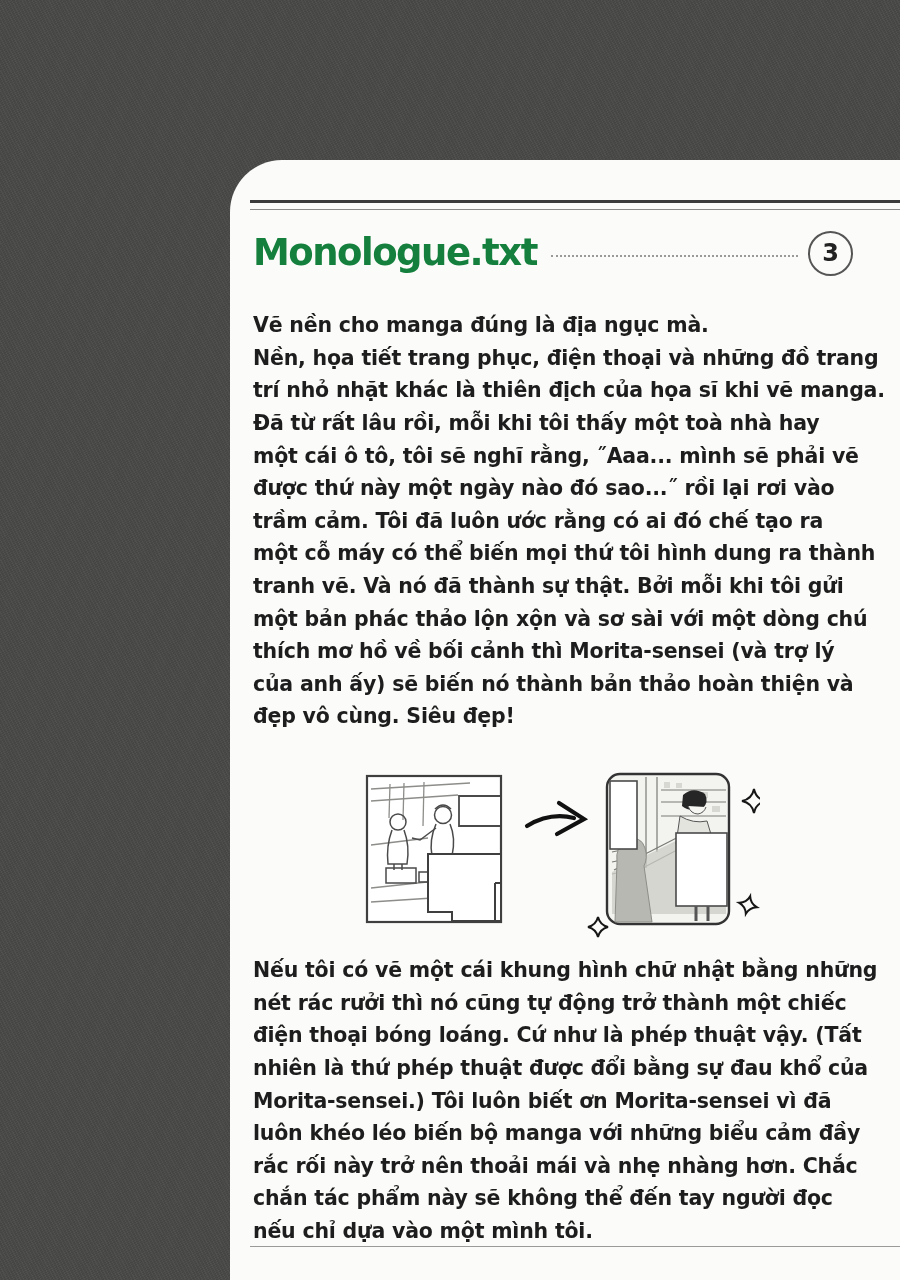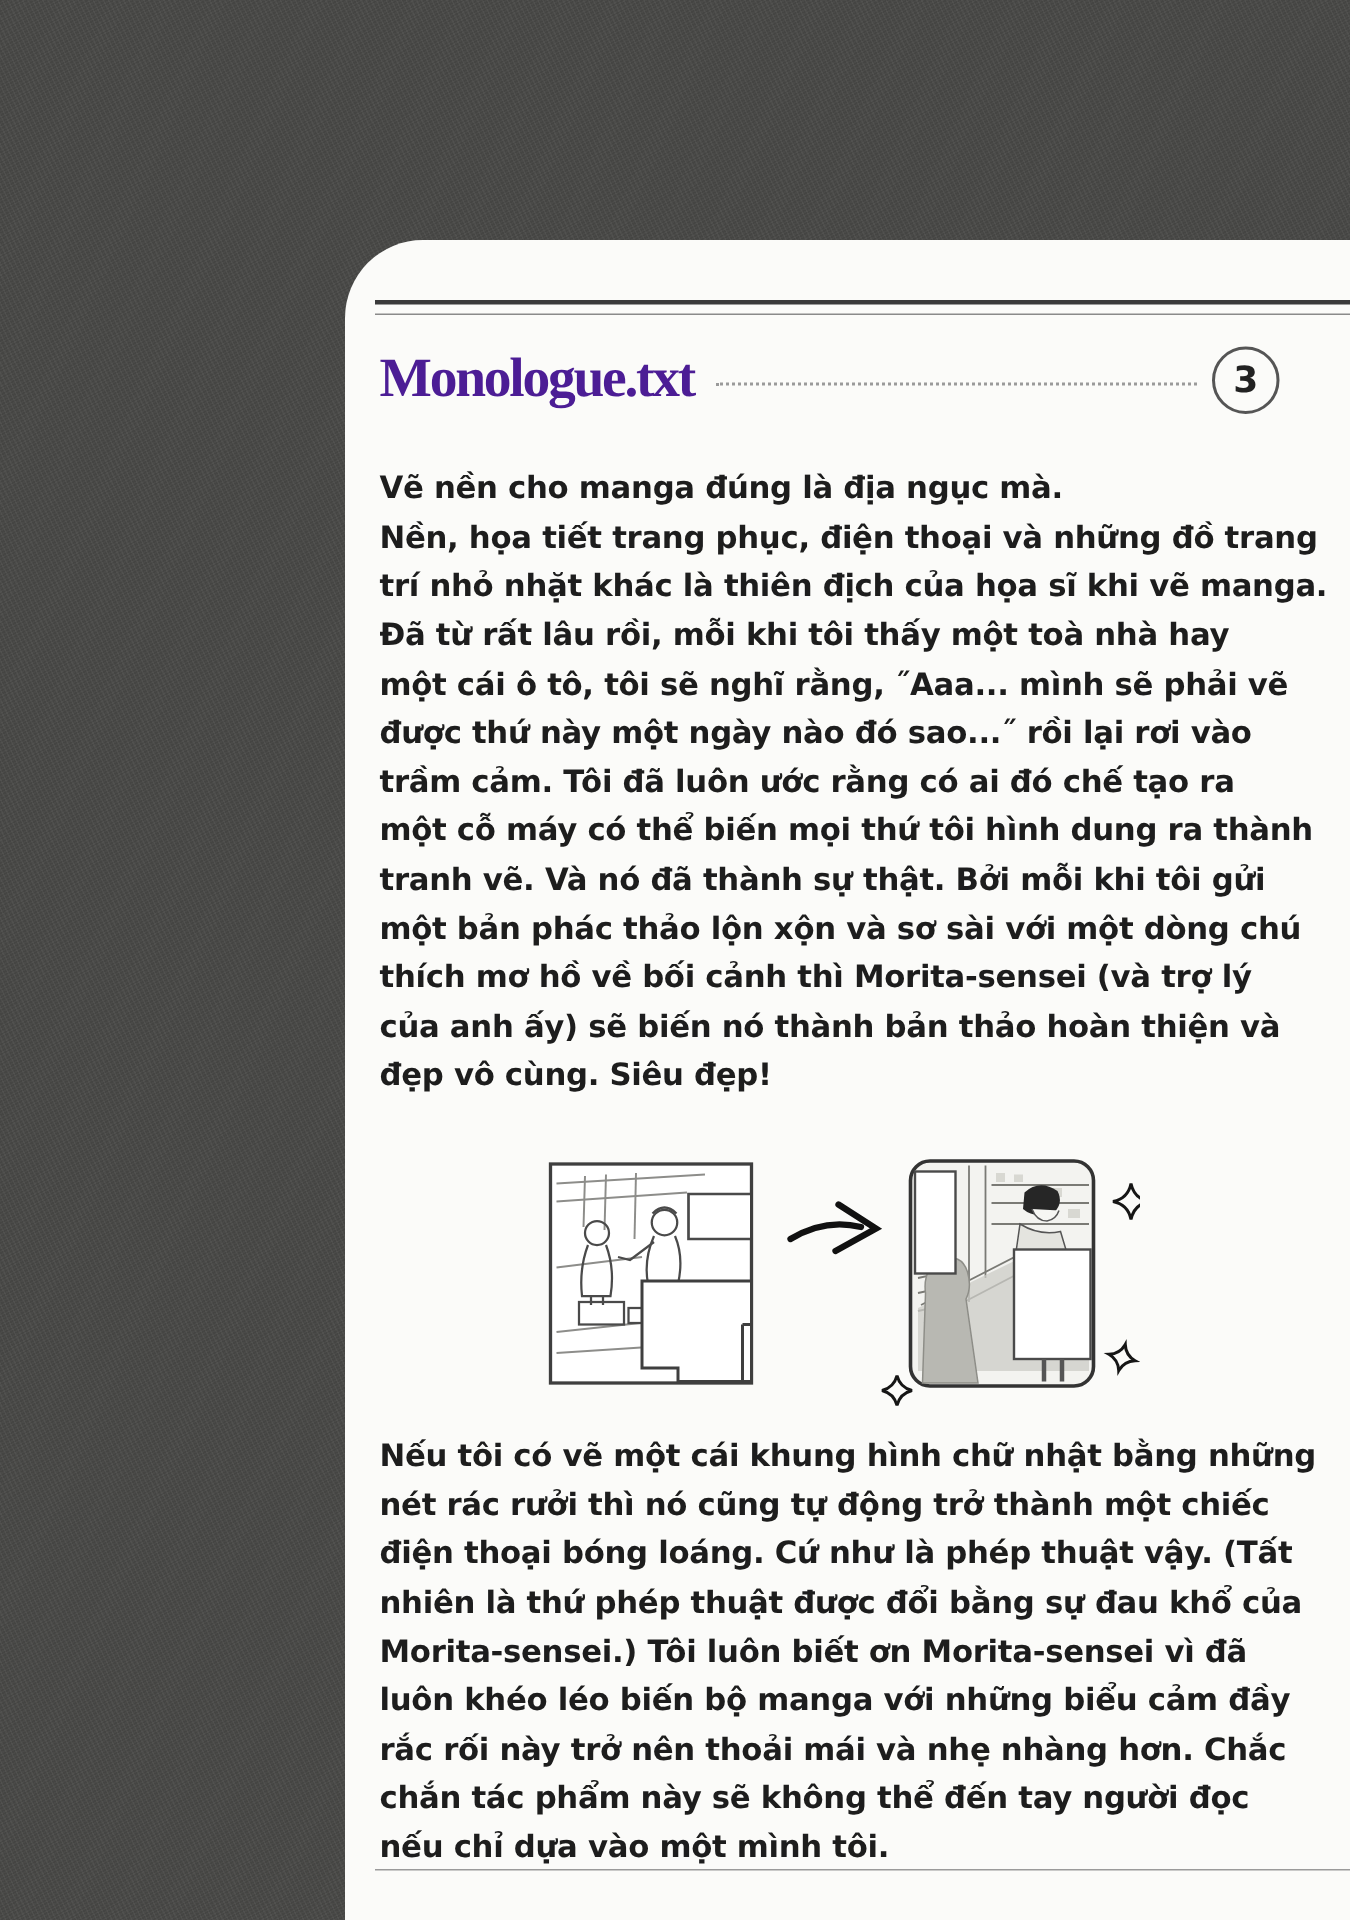--- a/index.html
+++ b/index.html
@@ -24,22 +24,22 @@
   .top-rules{
     position:absolute;left:20px;right:0;top:40px;height:6px;
     border-top:3px solid #3b3b3b;
     border-bottom:1.5px solid #8a8a8a;
   }
   .title-row{
     position:absolute;left:23px;top:70px;width:600px;height:46px;
     display:flex;align-items:center;
   }
   .title{
-    margin:0;font-size:37px;font-weight:bold;color:#4c1d95;
-    letter-spacing:-1.5px;white-space:nowrap;line-height:46px;font-family:Liberation Serif, serif;
+    margin:0;font-size:37px;font-weight:bold;color:#15803d;
+    letter-spacing:-1.5px;white-space:nowrap;line-height:46px;
   }
   .leader{
     flex:1;height:0;border-top:2px dotted #9a9a9a;margin:6px 10px 0 14px;
   }
   .page-circle{
     width:41px;height:41px;border:2px solid #555;border-radius:50%;
     display:flex;align-items:center;justify-content:center;
     font-size:24px;font-weight:bold;color:#222;background:#fbfbf9;flex:none;
   }
   .tblock{

